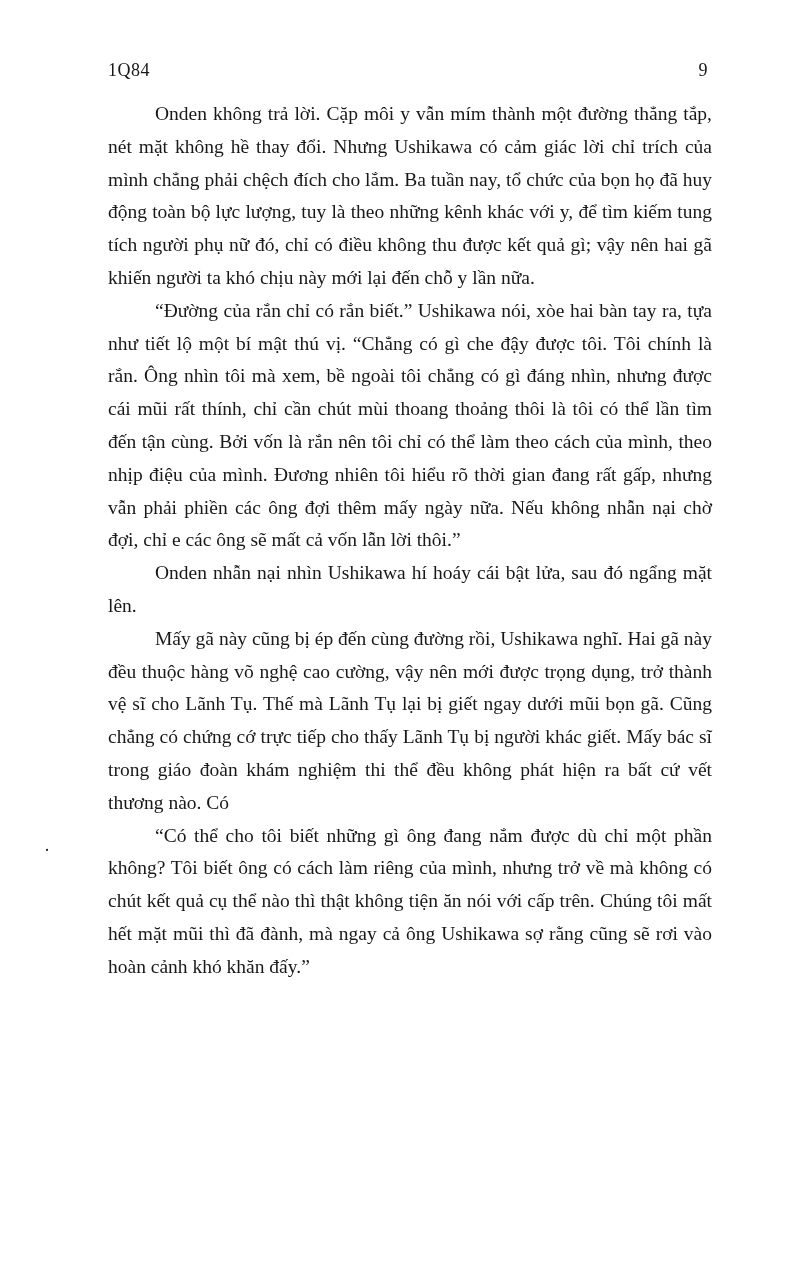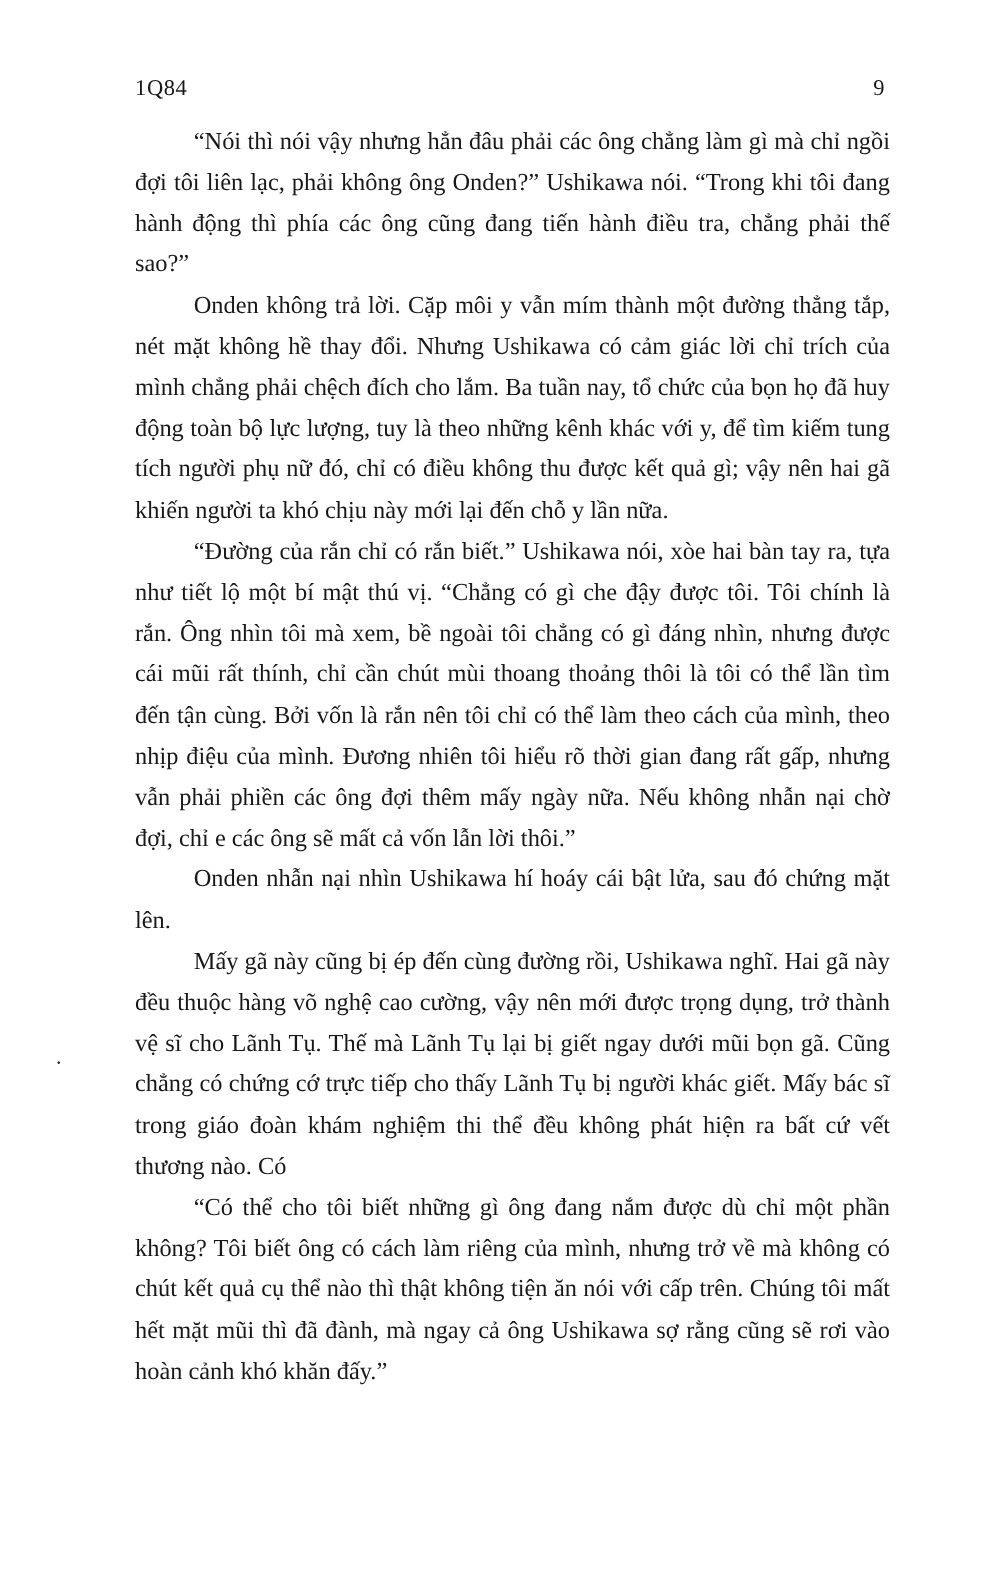--- a/index.html
+++ b/index.html
@@ -49,23 +49,22 @@
 <body>
 
 <div class="page">
 
   <div class="header">
     <span class="running-title">1Q84</span>
     <span class="page-number">9</span>
   </div>
 
   <div class="body-text">
-    <p>“Nói thì nói vậy nhưng hẳn đâu phải các ông chẳng làm gì mà chỉ ngồi đợi tôi liên lạc, phải không ông Onden?” Ushikawa nói. “Trong khi tôi đang hành động thì phía các ông cũng đang tiến hành điều tra, chẳng phải thế sao?”</p>
     <p>Onden không trả lời. Cặp môi y vẫn mím thành một đường thẳng tắp, nét mặt không hề thay đổi. Nhưng Ushikawa có cảm giác lời chỉ trích của mình chẳng phải chệch đích cho lắm. Ba tuần nay, tổ chức của bọn họ đã huy động toàn bộ lực lượng, tuy là theo những kênh khác với y, để tìm kiếm tung tích người phụ nữ đó, chỉ có điều không thu được kết quả gì; vậy nên hai gã khiến người ta khó chịu này mới lại đến chỗ y lần nữa.</p>
     <p>“Đường của rắn chỉ có rắn biết.” Ushikawa nói, xòe hai bàn tay ra, tựa như tiết lộ một bí mật thú vị. “Chẳng có gì che đậy được tôi. Tôi chính là rắn. Ông nhìn tôi mà xem, bề ngoài tôi chẳng có gì đáng nhìn, nhưng được cái mũi rất thính, chỉ cần chút mùi thoang thoảng thôi là tôi có thể lần tìm đến tận cùng. Bởi vốn là rắn nên tôi chỉ có thể làm theo cách của mình, theo nhịp điệu của mình. Đương nhiên tôi hiểu rõ thời gian đang rất gấp, nhưng vẫn phải phiền các ông đợi thêm mấy ngày nữa. Nếu không nhẫn nại chờ đợi, chỉ e các ông sẽ mất cả vốn lẫn lời thôi.”</p>
-    <p>Onden nhẫn nại nhìn Ushikawa hí hoáy cái bật lửa, sau đó chứng mặt lên.</p>
+    <p>Onden nhẫn nại nhìn Ushikawa hí hoáy cái bật lửa, sau đó ngẩng mặt lên.</p>
     <p>Mấy gã này cũng bị ép đến cùng đường rồi, Ushikawa nghĩ. Hai gã này đều thuộc hàng võ nghệ cao cường, vậy nên mới được trọng dụng, trở thành vệ sĩ cho Lãnh Tụ. Thế mà Lãnh Tụ lại bị giết ngay dưới mũi bọn gã. Cũng chẳng có chứng cớ trực tiếp cho thấy Lãnh Tụ bị người khác giết. Mấy bác sĩ trong giáo đoàn khám nghiệm thi thể đều không phát hiện ra bất cứ vết thương nào. Có</p>
     <p>“Có thể cho tôi biết những gì ông đang nắm được dù chỉ một phần không? Tôi biết ông có cách làm riêng của mình, nhưng trở về mà không có chút kết quả cụ thể nào thì thật không tiện ăn nói với cấp trên. Chúng tôi mất hết mặt mũi thì đã đành, mà ngay cả ông Ushikawa sợ rằng cũng sẽ rơi vào hoàn cảnh khó khăn đấy.”</p>
   </div>
 
   <span class="margin-mark">·</span>
 
 </div>
 
 </body></html>

